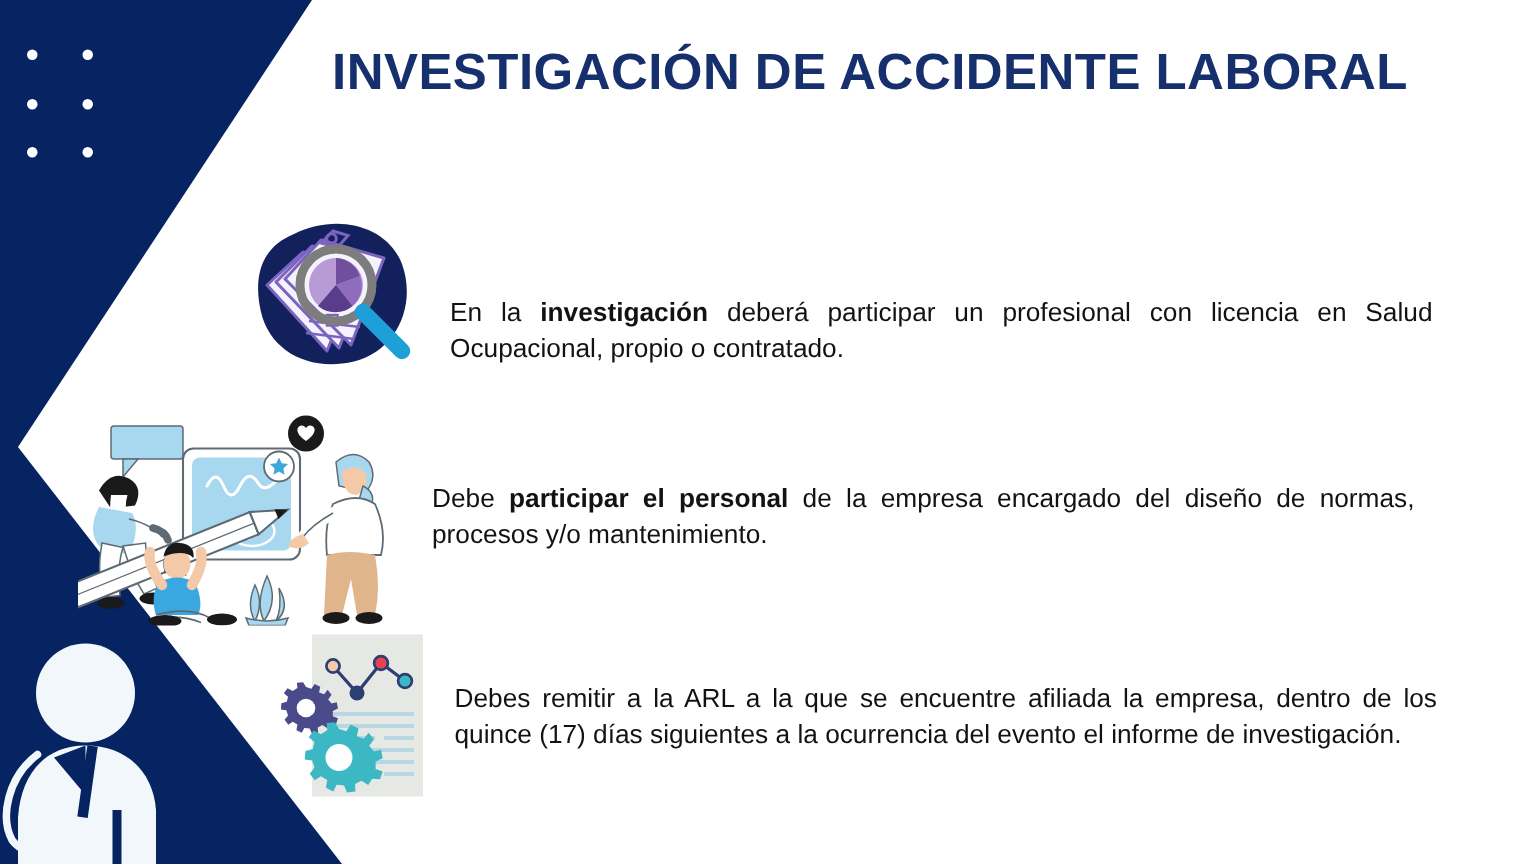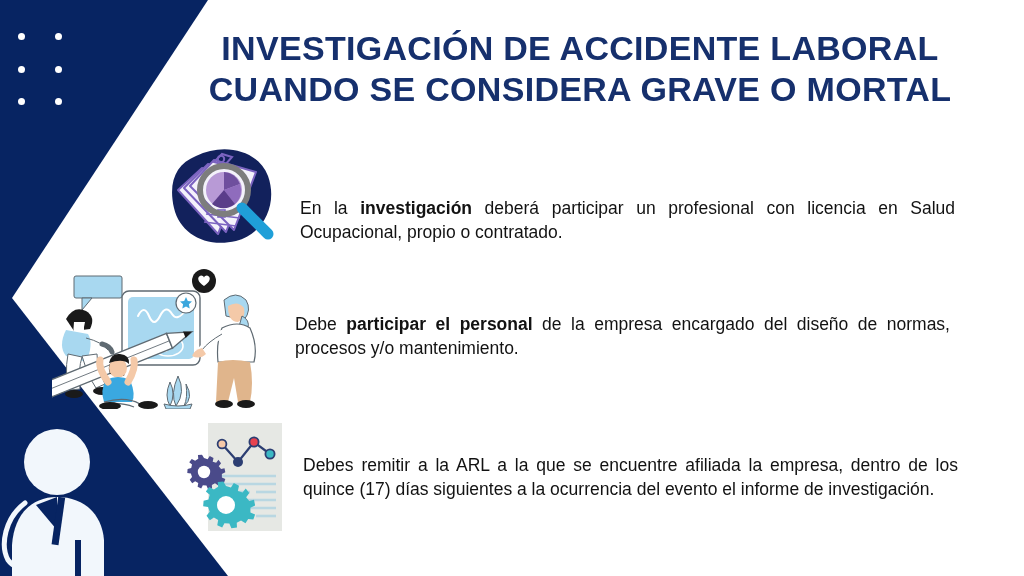--- a/index.html
+++ b/index.html
@@ -59,21 +59,21 @@
   .row-text {
     color: #121212;
     font-size: 17.5px;
     line-height: 1.35;
     text-align: justify;
     text-justify: inter-word;
   }
   .row-text b { font-weight: bold; }
   #row1 { left: 162px; top: 142px; }
   #row1 .row-text { width: 655px; margin-left: 18px; margin-top: 47px; }
-  #row2 { left: 52px; top: 264px; gap: 7px; }
+  #row2 { left: 52px; top: 272px; }
   #row2 .row-text { width: 655px; margin-left: 18px; }
   #row3 { left: 180px; top: 420px; }
   #row3 .row-text { width: 655px; margin-left: 18px; }
 
   .art-svg { display: block; }
 </style>
 </head>
 <body>
 
 <div id="slide">
@@ -100,21 +100,20 @@
     <g fill="#072462">
       <path d="M57,497 L57,530 L36,505 Z"></path>
       <rect x="55" y="497" width="7" height="48" transform="rotate(8 58 520)"></rect>
       <rect x="75" y="540" width="6" height="36"></rect>
     </g>
     <path d="M25,503 C5,518 0,545 8,560 C18,574 48,572 56,560" fill="none" stroke="#f2f7fc" stroke-width="5" stroke-linecap="round"></path>
   </svg>
 
   <div class="title">
     <span class="line">INVESTIGACIÓN DE ACCIDENTE LABORAL</span>
-    <span class="line">CUANDO SE CONSIDERA GRAVE O MORTAL</span>
   </div>
 
   <div class="row" id="row1">
     <div class="row-art">
       <svg class="art-svg" width="120" height="110" viewBox="0 0 120 110">
 
         <path d="M34,14 C62,0 96,8 106,34 C116,62 102,92 74,99 C44,106 18,92 12,66 C6,40 14,22 34,14 Z" fill="#12215c"></path>
 
         <g stroke="#7b63c0" stroke-width="2" fill="#f4f2fb" stroke-linejoin="round">
           <path d="M16,48 L40,26 L78,38 L56,92 Z"></path>

